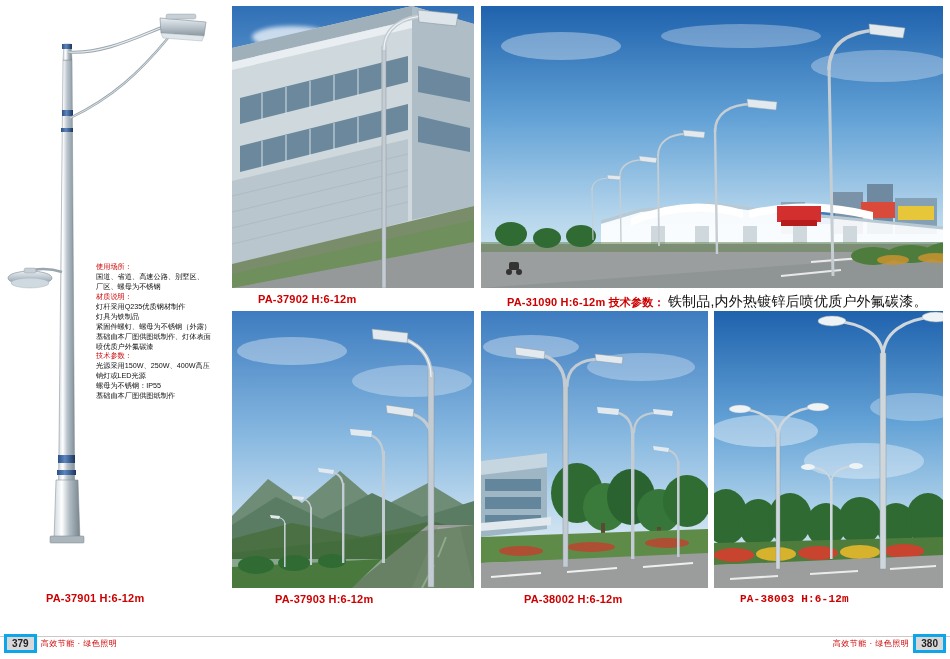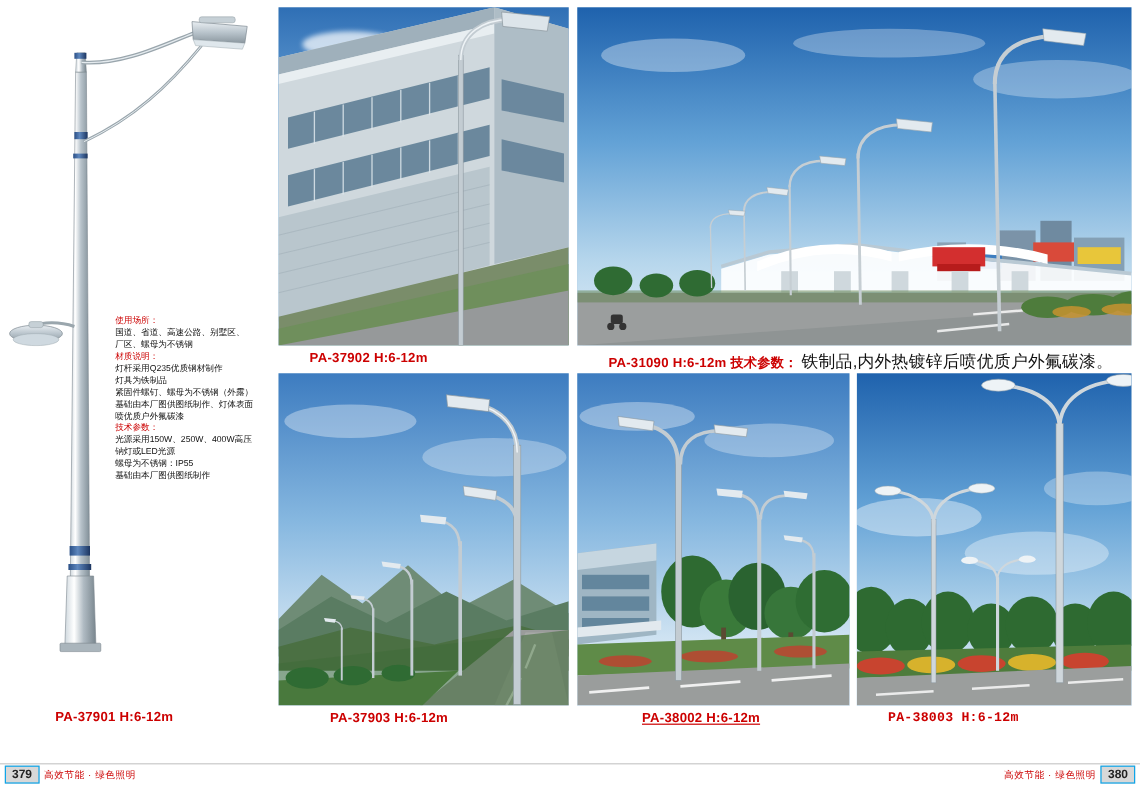--- a/index.html
+++ b/index.html
@@ -74,21 +74,21 @@
     gap: 4px;
   }
   .footer-left { left: 4px; }
   .footer-right { right: 4px; }
   .pagenum {
     background: #d8d8d8;
     color: #222;
     padding: 1px 5px;
     font-size: 10px;
     font-weight: bold;
-    border: 1px solid #0ea5e9;
+    border: 3px solid #0ea5e9;
   }
   .foot-text {
     color: #cc0000;
     font-size: 8px;
     letter-spacing: 0.5px;
     text-align: center;
   }
   .footer-rule {
     position: absolute;
     left: 0; right: 0; bottom: 22px;
@@ -461,21 +461,21 @@
         <path d="M153,122 C153,108 162,102 176,102" fill="none" stroke="#c3ccd2" stroke-width="2.2"></path>
         <polygon points="172,98 192,100 191,105 173,103" fill="#e3eaef"></polygon>
       </g>
       <g>
         <rect x="196" y="150" width="2.6" height="96" fill="#c3ccd2"></rect>
         <path d="M197,153 C197,142 189,138 178,138" fill="none" stroke="#c3ccd2" stroke-width="1.8"></path>
         <polygon points="172,135 188,137 187,141 173,139" fill="#e3eaef"></polygon>
       </g>
     </svg>
   </div>
-  <div class="caption" style="left:511px; top:593px;text-decoration:underline;">PA-38002 H:6-12m</div>
+  <div class="caption" style="left:500px; top:593px;">PA-38002 H:6-12m</div>
 
   <div class="photo" style="left:714px; top:311px; width:229px; height:277px;">
     <div class="sky-b"></div>
     <svg width="229" height="277" viewBox="0 0 229 277" style="position:absolute;inset:0;">
       <ellipse cx="50" cy="120" rx="54" ry="16" fill="#fff" opacity="0.4"></ellipse>
       <ellipse cx="150" cy="150" rx="60" ry="18" fill="#fff" opacity="0.35"></ellipse>
       <ellipse cx="200" cy="96" rx="44" ry="14" fill="#fff" opacity="0.3"></ellipse>
 
       <g fill="#2e6a31">
         <ellipse cx="12" cy="206" rx="22" ry="28"></ellipse>

